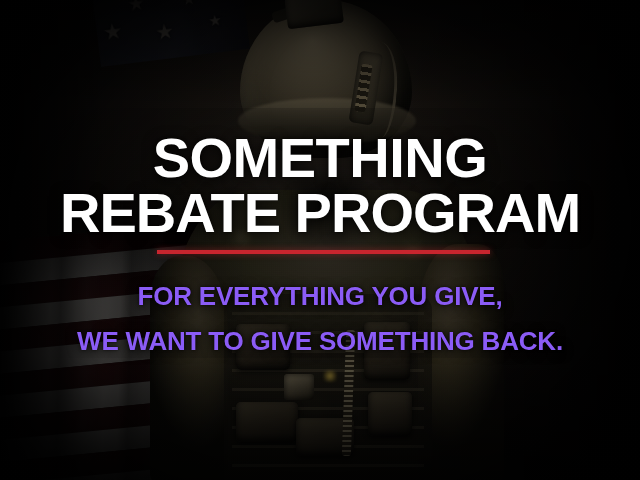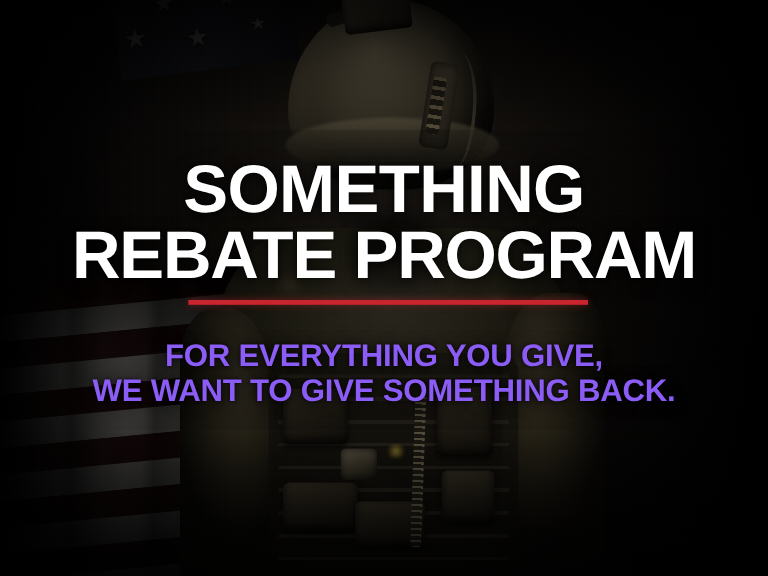--- a/index.html
+++ b/index.html
@@ -316,21 +316,21 @@
     position: absolute;
     width: 100%;
     text-align: center;
     color: #8b5cf6;
     font-weight: 700;
     font-size: 26px;
     letter-spacing: -0.2px;
     text-shadow: 0 2px 12px rgba(0,0,0,0.9), 0 0 3px rgba(0,0,0,0.7);
   }
   .subline-1 { top: 281px; }
-  .subline-2 { top: 310px; }
+  .subline-2 { top: 326px; }
 </style>
 </head>
 <body>
 
 <div id="poster">
 
   <div class="bg-layer photo-base">
 
     <div class="flag">
       <div class="flag-stripes">

